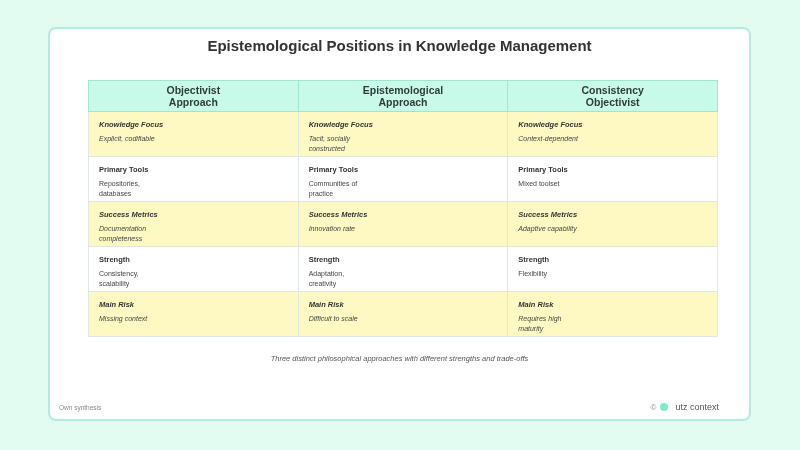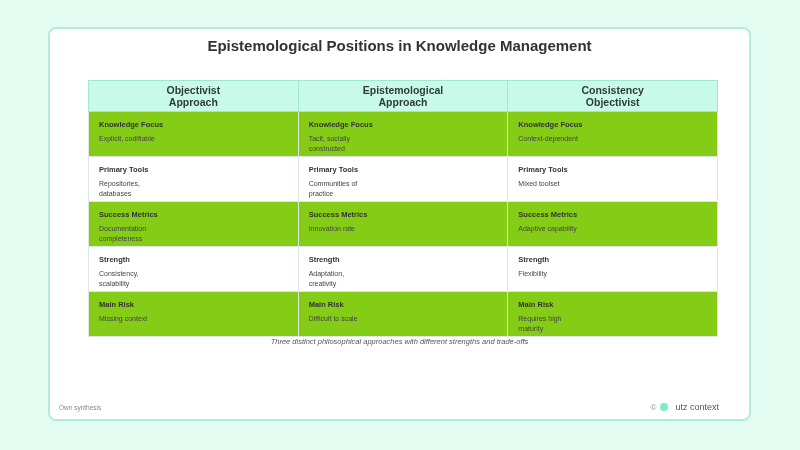--- a/index.html
+++ b/index.html
@@ -40,31 +40,31 @@
       line-height: 12px;
       padding: 0;
     }
     td {
       border: 1px solid #dfe7e4;
       height: 45px;
       padding: 8px 10px 0 10px;
       vertical-align: top;
       box-sizing: border-box;
     }
-    tr.alt td { background: #84cc16; }
+    tr.alt td { background: #fef9c3; font-style: italic; }
     .cell-label {
       font-size: 7.5px; font-weight: bold; color: #333333;
       margin-bottom: 5px;
     }
     .cell-value {
       font-size: 7px; color: #444444; line-height: 10px;
       white-space: pre-line;
     }
     .caption {
-      position: absolute; left: 0; right: 0; top: 308px;
+      position: absolute; left: 0; right: 0; top: 325px;
       text-align: center;
       font-size: 7.5px; font-style: italic; color: #555555;
     }
     .source {
       position: absolute; left: 9px; top: 375px;
       font-size: 6.5px; color: #888888;
     }
     .brand {
       position: absolute; right: 30px; top: 373px;
       display: flex; align-items: center; gap: 4px;

